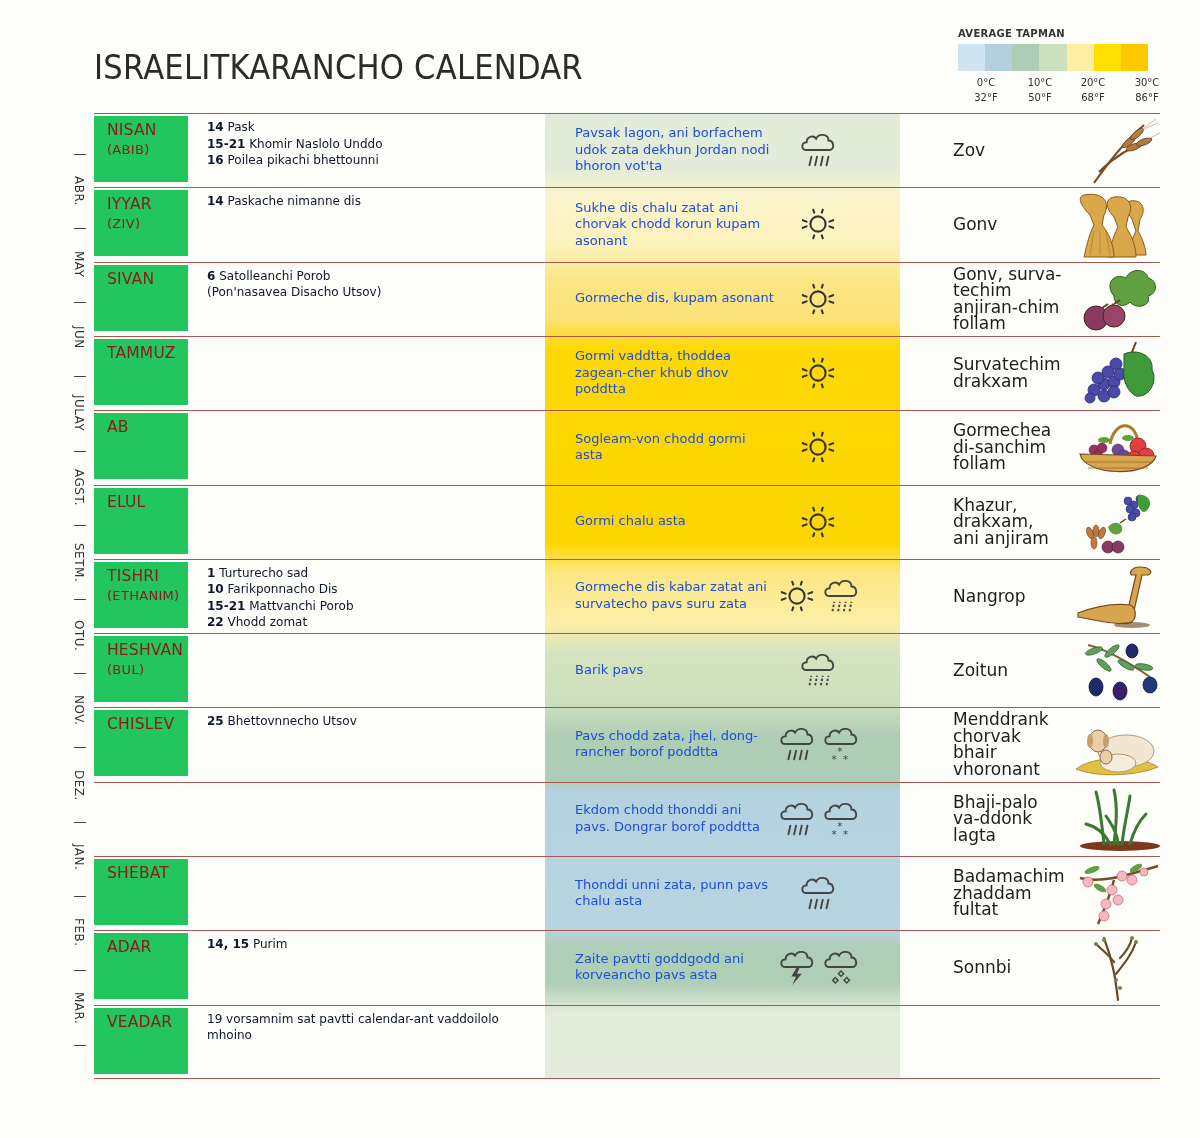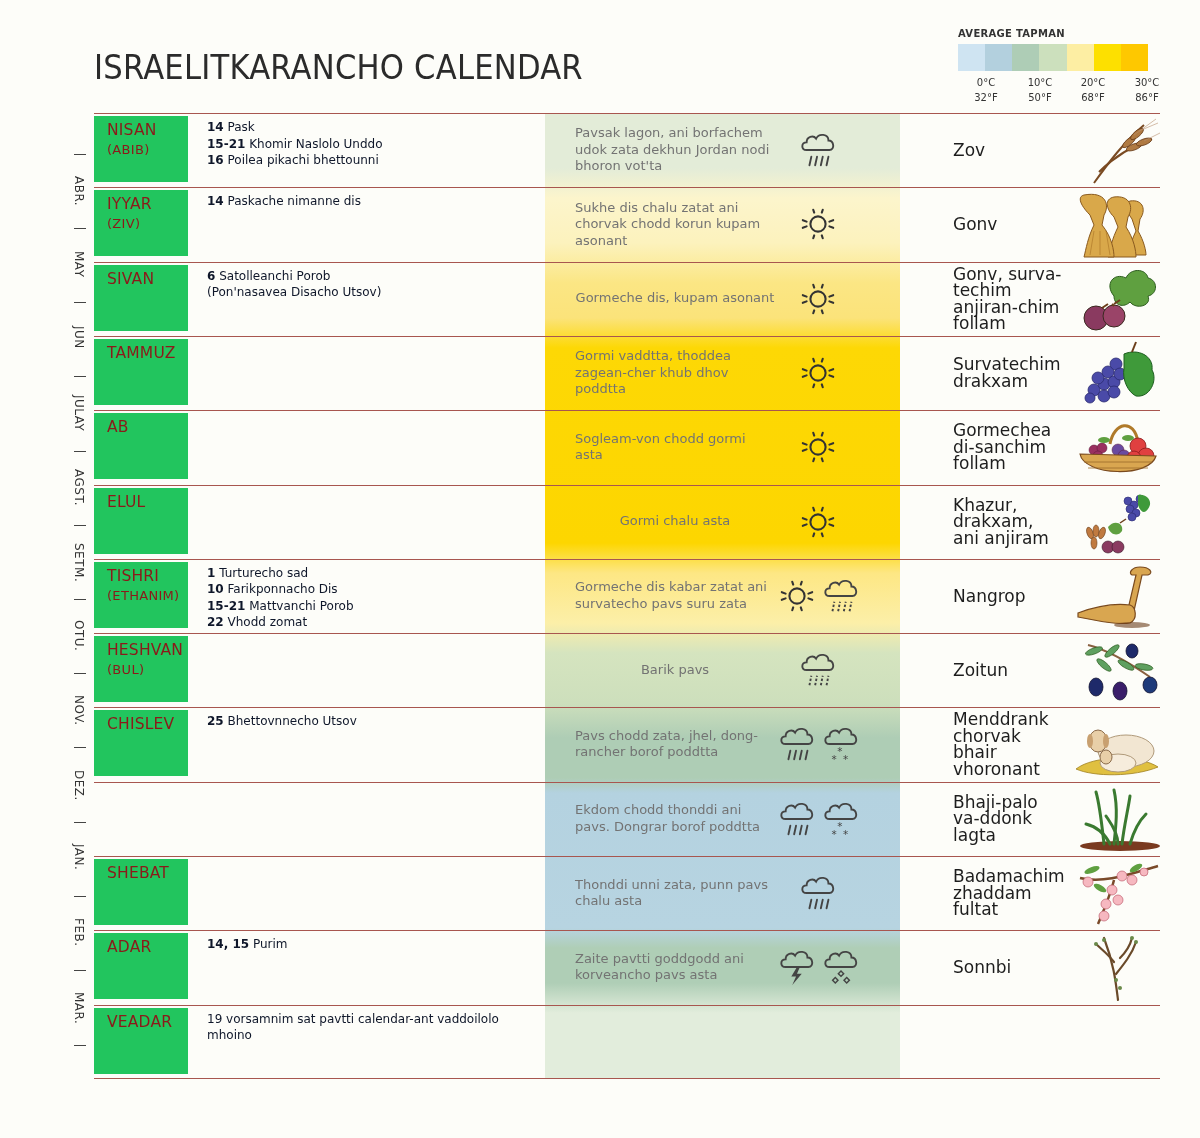--- a/index.html
+++ b/index.html
@@ -20,21 +20,21 @@
   .legend-tick { position: absolute; top: 0; font-size: 10px; color: #333; text-align: center; width: 34px; line-height: 15px; }
   .weather-bg { position: absolute; left: 545px; top: 113px; width: 355px; height: 966px; }
 
   .row { position: absolute; left: 94px; width: 1066px; height: 74.3px; border-top: 1.5px solid #a8564f; }
   .row.last-border { border-top: 1.5px solid #a8564f; height: 0; }
   .month-cell { position: absolute; left: 0; top: 2px; width: 94px; height: 66px; background: #22c55e; padding: 5px 0 0 13px; }
   .month-name { font-size: 15.5px; color: #8b1a1a; line-height: 19px; letter-spacing: 0.2px; }
   .month-alt { font-size: 13px; color: #8b1a1a; line-height: 19px; letter-spacing: 0.3px; }
   .events { position: absolute; left: 107px; top: 5px; font-size: 12px; line-height: 16.5px; color: #0f172a; width: 330px; margin-left: 6px; }
   .events b { font-weight: bold; }
-  .weather-text { position: absolute; left: 481px; top: 0; height: 72px; display: flex; align-items: center; font-size: 13px; line-height: 16.5px; color: #737373; width: 200px; justify-content: center; }
+  .weather-text { position: absolute; left: 481px; top: 0; height: 72px; display: flex; align-items: center; font-size: 13px; line-height: 16.5px; color: #1d4ed8; width: 200px; }
   .weather-icons { position: absolute; top: 0; height: 72px; display: flex; align-items: center; gap: 6px; }
   .crop-text { position: absolute; left: 859px; top: 0; height: 72px; display: flex; align-items: center; font-size: 17px; line-height: 16.5px; color: #1d1d1d; width: 110px; }
   .crop-img { position: absolute; left: 980px; top: 3px; width: 86px; height: 68px; }
   .greg-label { position: absolute; left: 72px; font-size: 12px; color: #333; writing-mode: vertical-rl; letter-spacing: 0.5px; }
   .greg-tick { position: absolute; left: 74px; width: 12px; height: 1px; background: #444; }
 
   svg { display: block; }
 </style>
 </head>
 <body>

